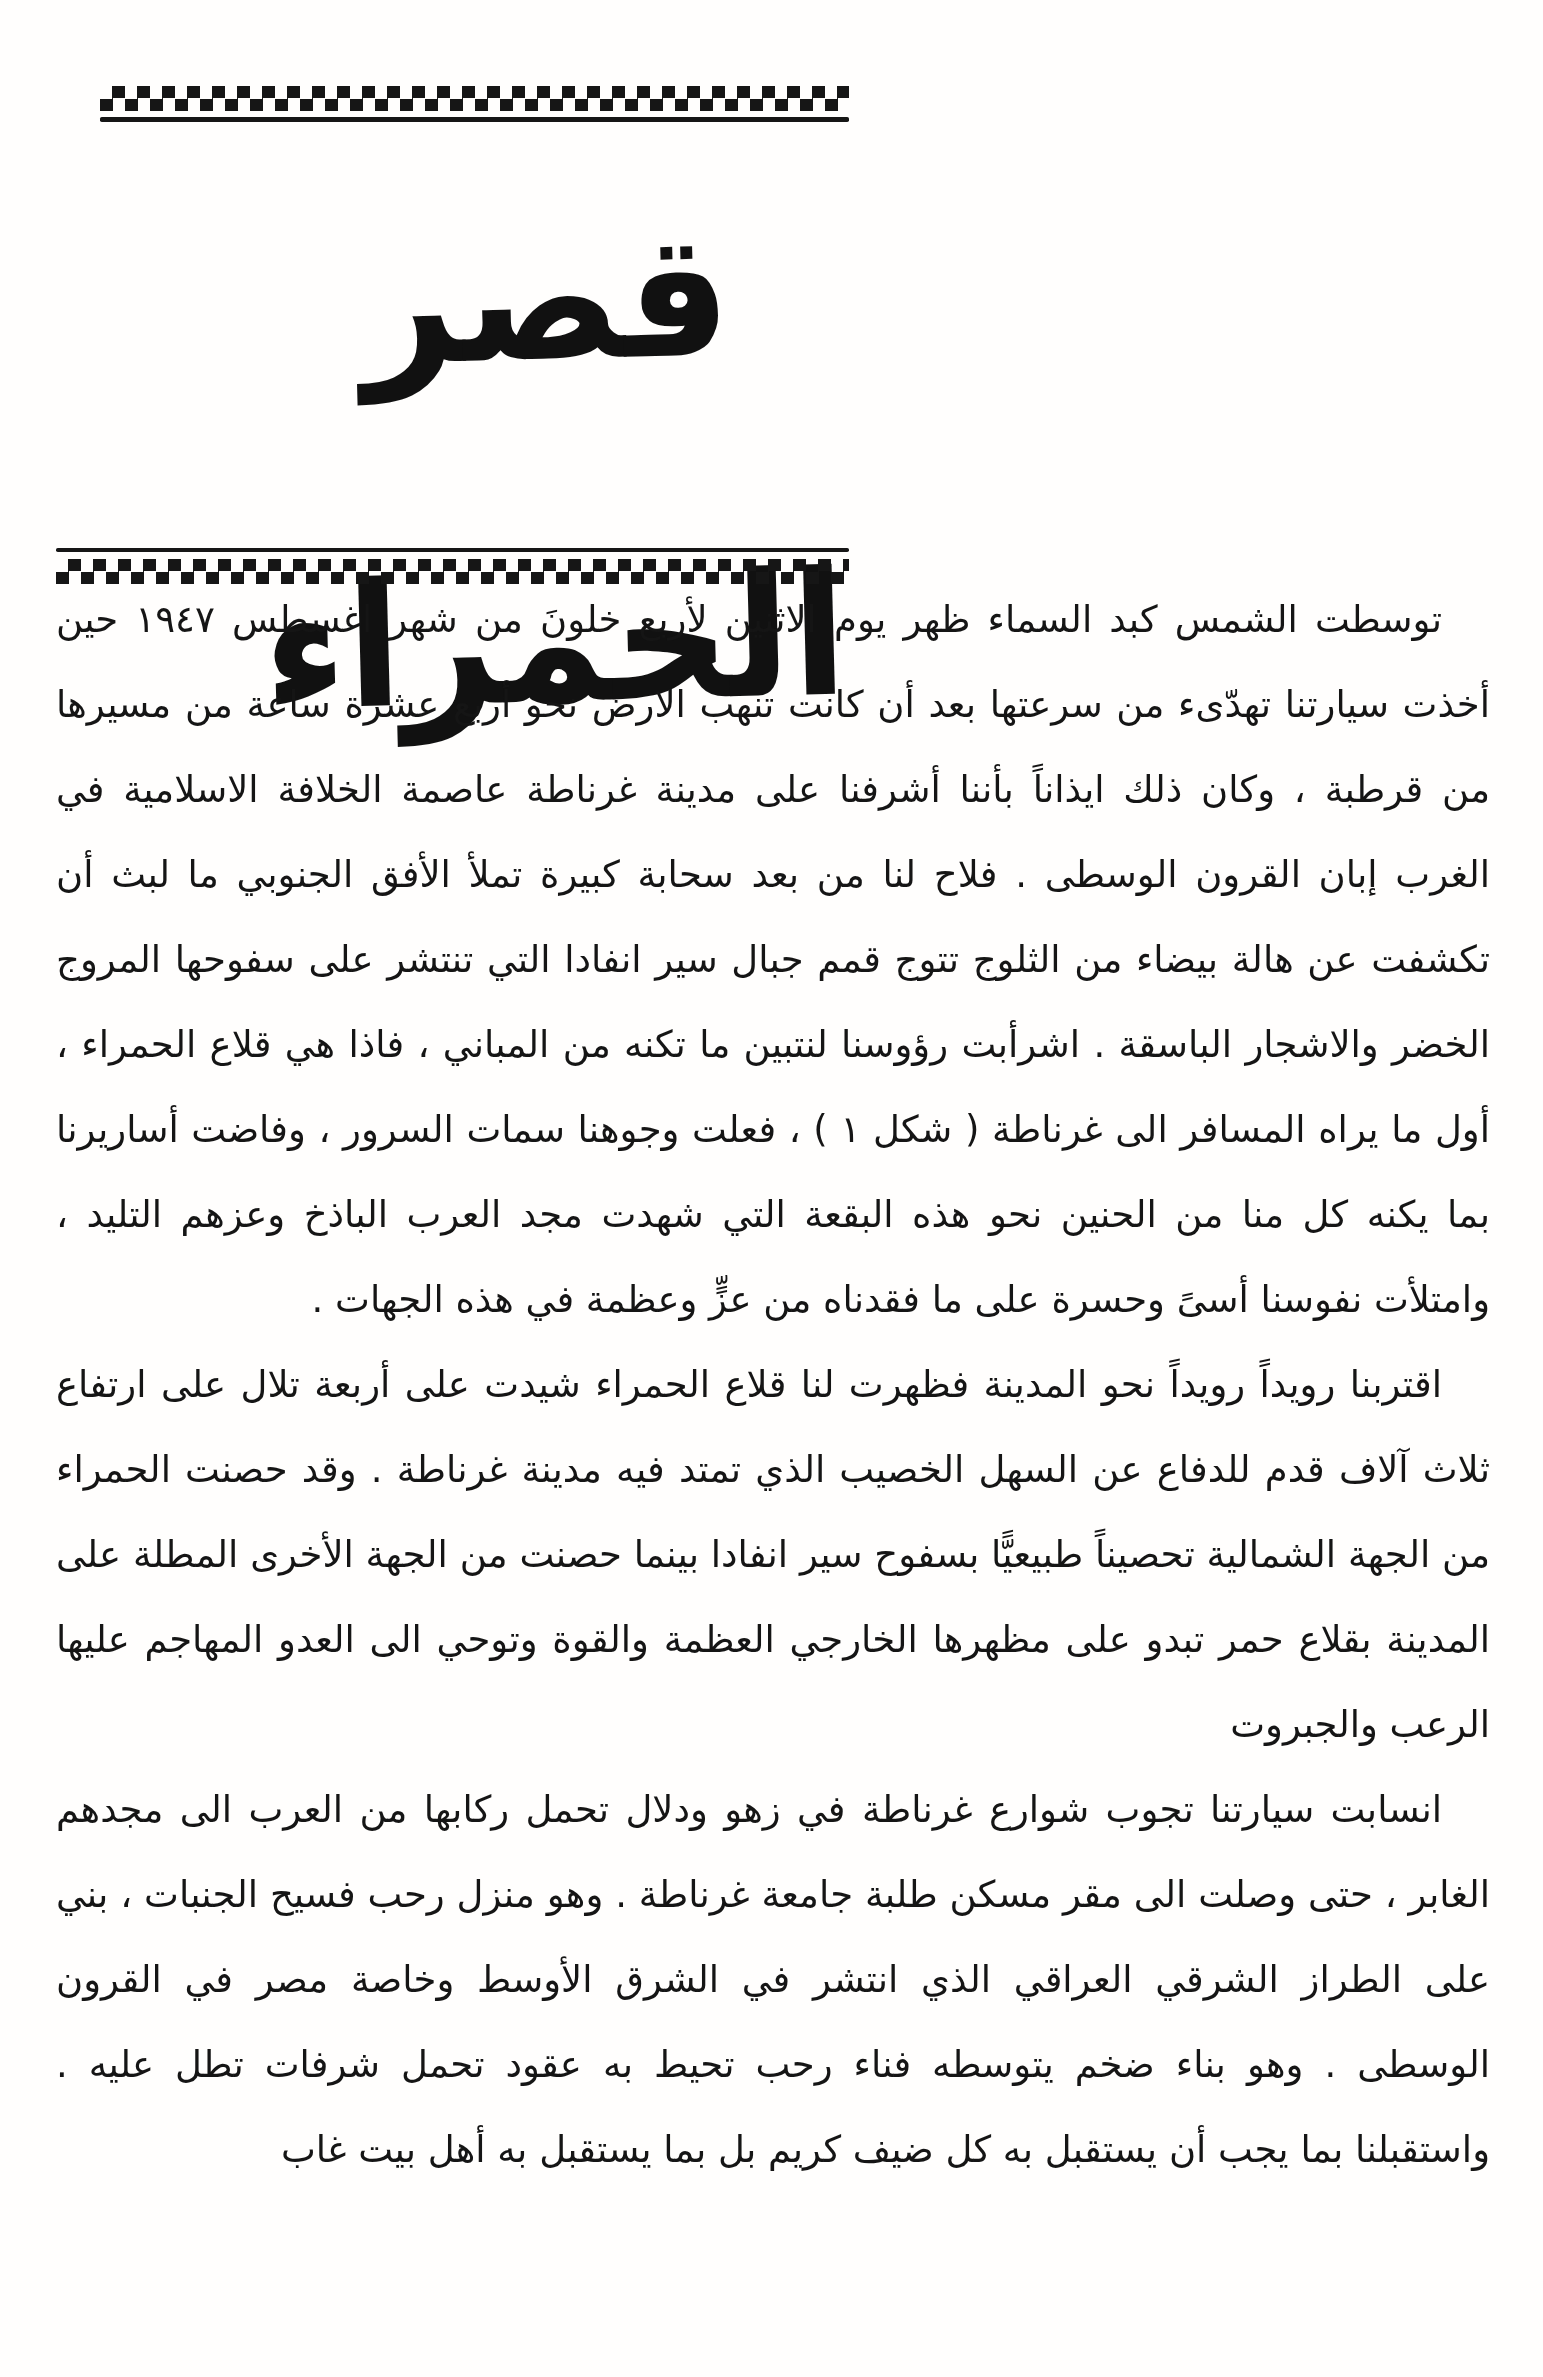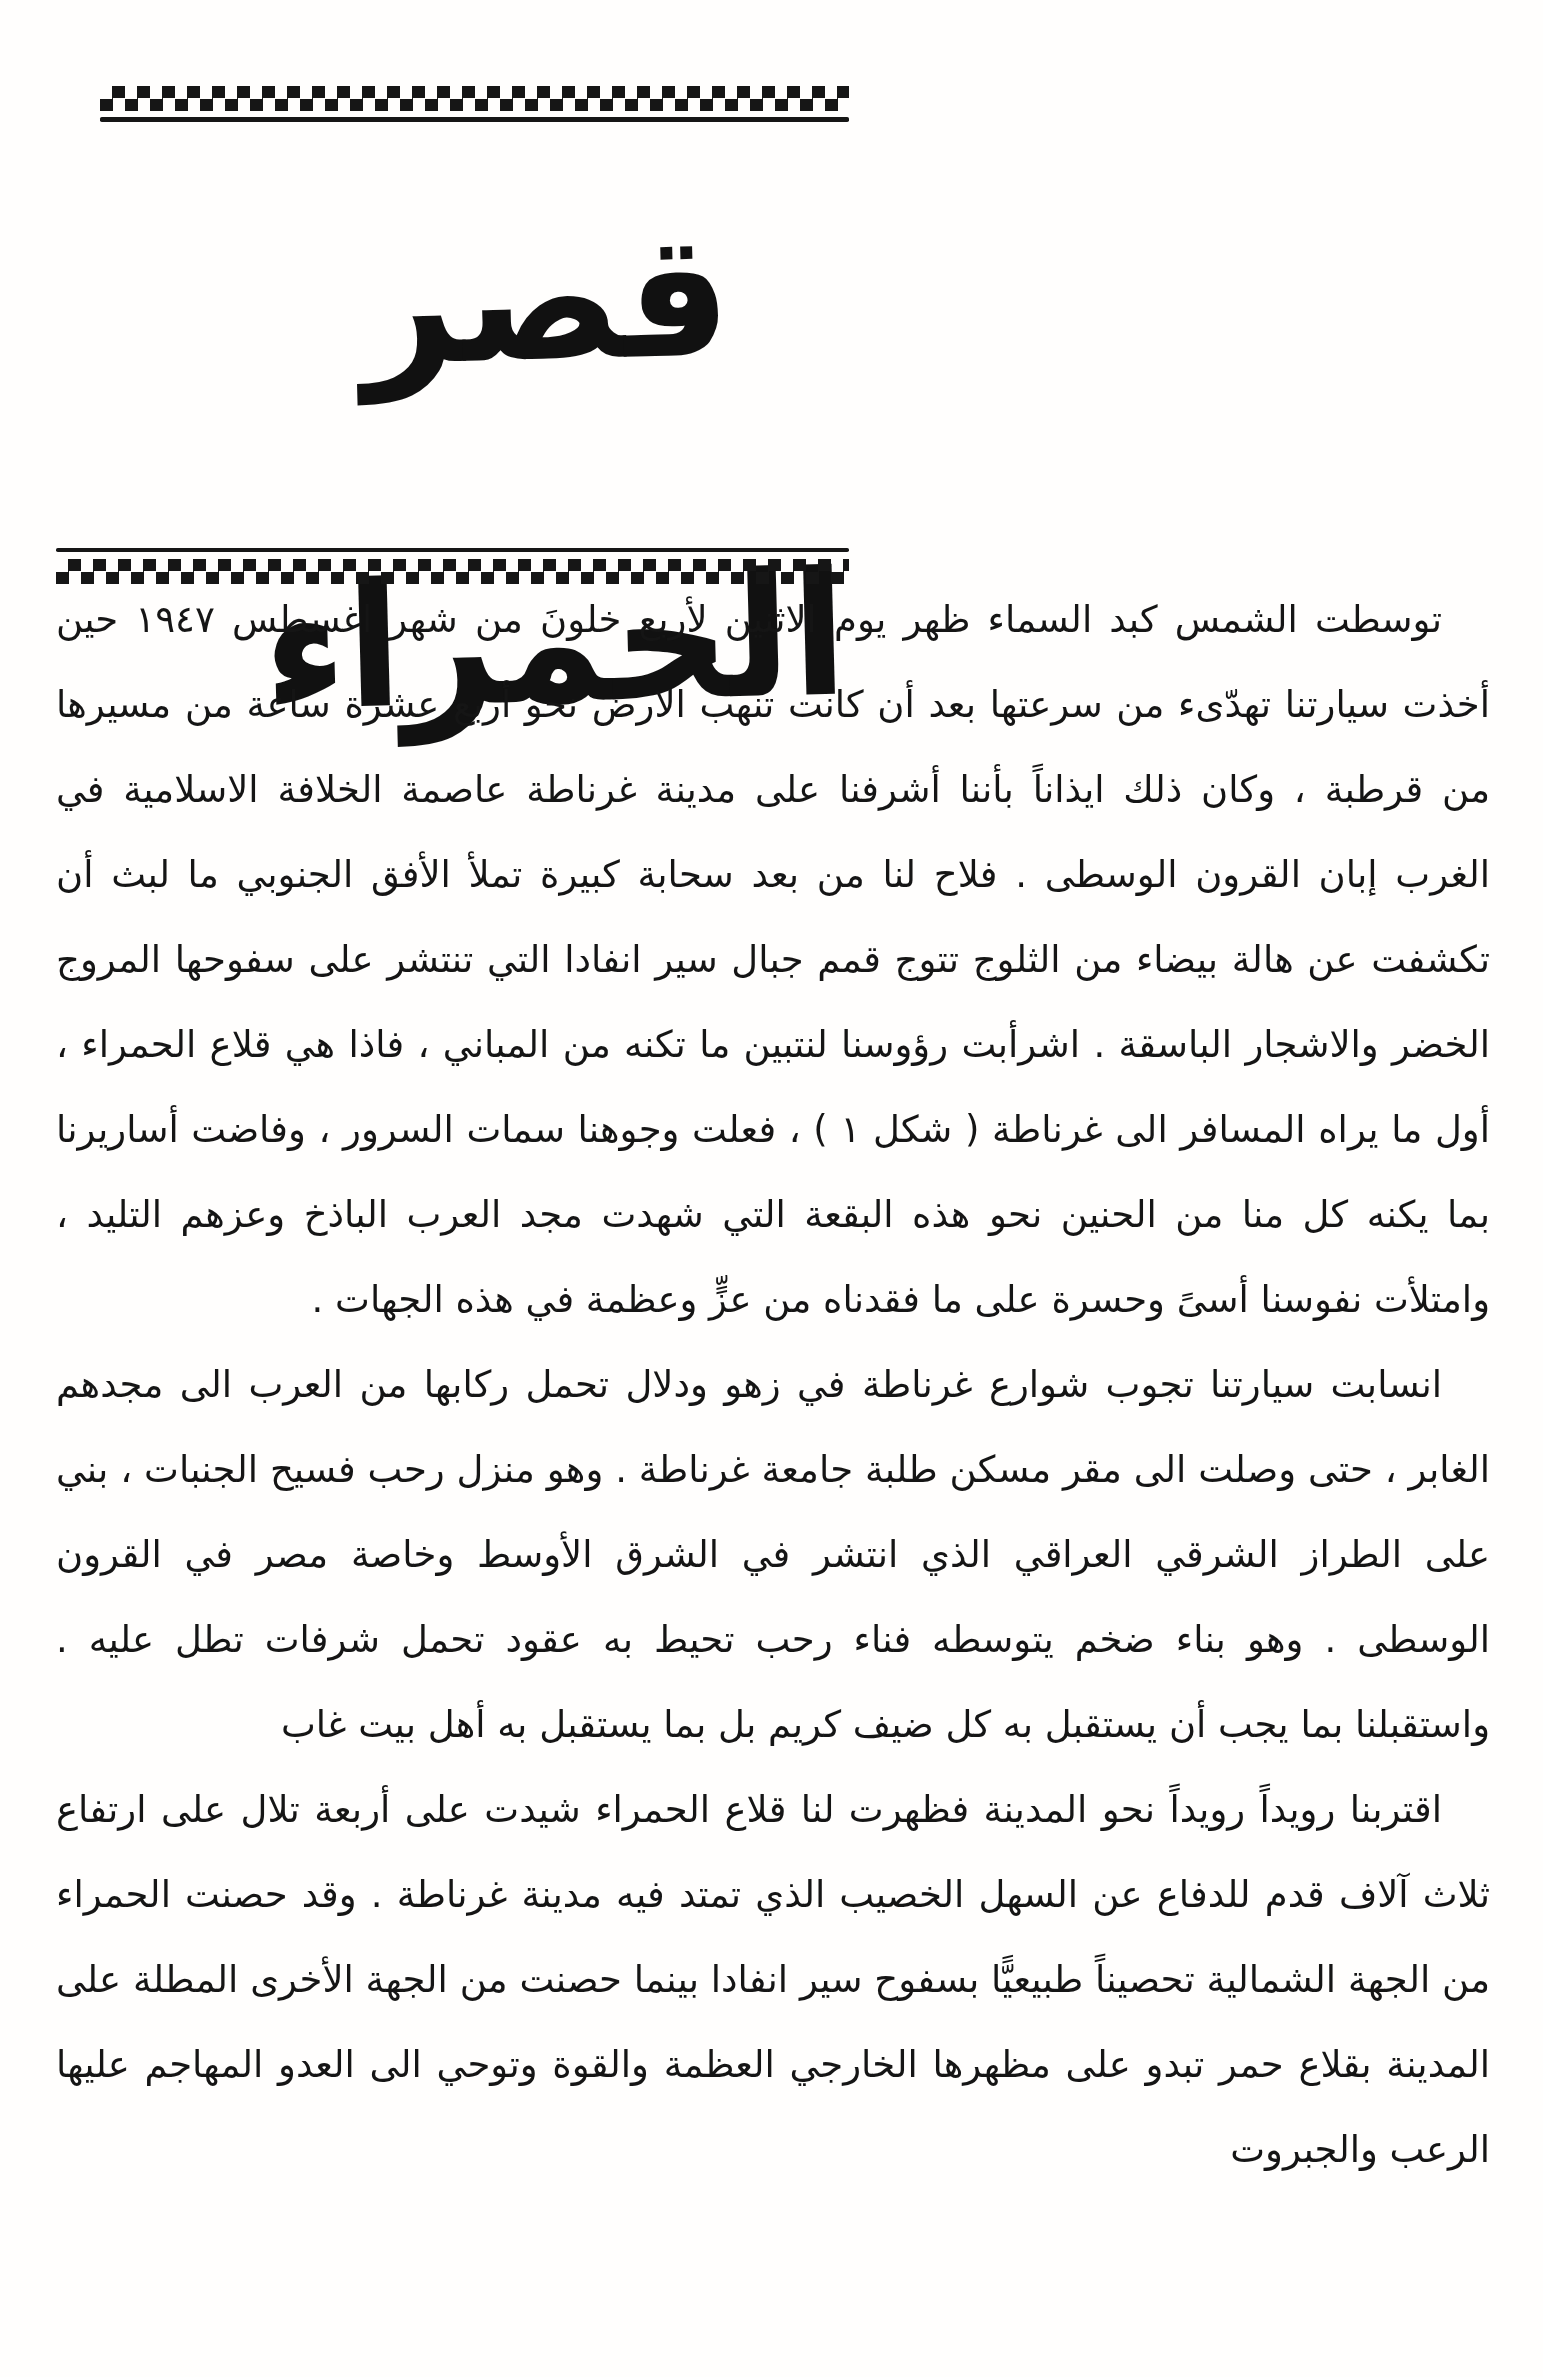--- a/index.html
+++ b/index.html
@@ -81,18 +81,18 @@
 
   <h1 class="title" dir="rtl">قصر الحمراء</h1>
 
   <div class="ornament bottom">
     <div class="hline"></div>
     <div class="checker"></div>
   </div>
 
   <article class="body-text">
     <p>توسطت الشمس كبد السماء ظهر يوم الاثنين لأربع خلونَ من شهر اغسطس ١٩٤٧ حين أخذت سيارتنا تهدّىء من سرعتها بعد أن كانت تنهب الارض نحو أربع عشرة ساعة من مسيرها من قرطبة ، وكان ذلك ايذاناً بأننا أشرفنا على مدينة غرناطة عاصمة الخلافة الاسلامية في الغرب إبان القرون الوسطى . فلاح لنا من بعد سحابة كبيرة تملأ الأفق الجنوبي ما لبث أن تكشفت عن هالة بيضاء من الثلوج تتوج قمم جبال سير انفادا التي تنتشر على سفوحها المروج الخضر والاشجار الباسقة . اشرأبت رؤوسنا لنتبين ما تكنه من المباني ، فاذا هي قلاع الحمراء ، أول ما يراه المسافر الى غرناطة ( شكل ١ ) ، فعلت وجوهنا سمات السرور ، وفاضت أساريرنا بما يكنه كل منا من الحنين نحو هذه البقعة التي شهدت مجد العرب الباذخ وعزهم التليد ، وامتلأت نفوسنا أسىً وحسرة على ما فقدناه من عزٍّ وعظمة في هذه الجهات .</p>
+    <p>اقتربنا رويداً رويداً نحو المدينة فظهرت لنا قلاع الحمراء شيدت على أربعة تلال على ارتفاع ثلاث آلاف قدم للدفاع عن السهل الخصيب الذي تمتد فيه مدينة غرناطة . وقد حصنت الحمراء من الجهة الشمالية تحصيناً طبيعيًّا بسفوح سير انفادا بينما حصنت من الجهة الأخرى المطلة على المدينة بقلاع حمر تبدو على مظهرها الخارجي العظمة والقوة وتوحي الى العدو المهاجم عليها الرعب والجبروت</p>
     <p>انسابت سيارتنا تجوب شوارع غرناطة في زهو ودلال تحمل ركابها من العرب الى مجدهم الغابر ، حتى وصلت الى مقر مسكن طلبة جامعة غرناطة . وهو منزل رحب فسيح الجنبات ، بني على الطراز الشرقي العراقي الذي انتشر في الشرق الأوسط وخاصة مصر في القرون الوسطى . وهو بناء ضخم يتوسطه فناء رحب تحيط به عقود تحمل شرفات تطل عليه . واستقبلنا بما يجب أن يستقبل به كل ضيف كريم بل بما يستقبل به أهل بيت غاب</p>
-    <p>اقتربنا رويداً رويداً نحو المدينة فظهرت لنا قلاع الحمراء شيدت على أربعة تلال على ارتفاع ثلاث آلاف قدم للدفاع عن السهل الخصيب الذي تمتد فيه مدينة غرناطة . وقد حصنت الحمراء من الجهة الشمالية تحصيناً طبيعيًّا بسفوح سير انفادا بينما حصنت من الجهة الأخرى المطلة على المدينة بقلاع حمر تبدو على مظهرها الخارجي العظمة والقوة وتوحي الى العدو المهاجم عليها الرعب والجبروت</p>
   </article>
 
 </div>
 
 
 </body></html>

